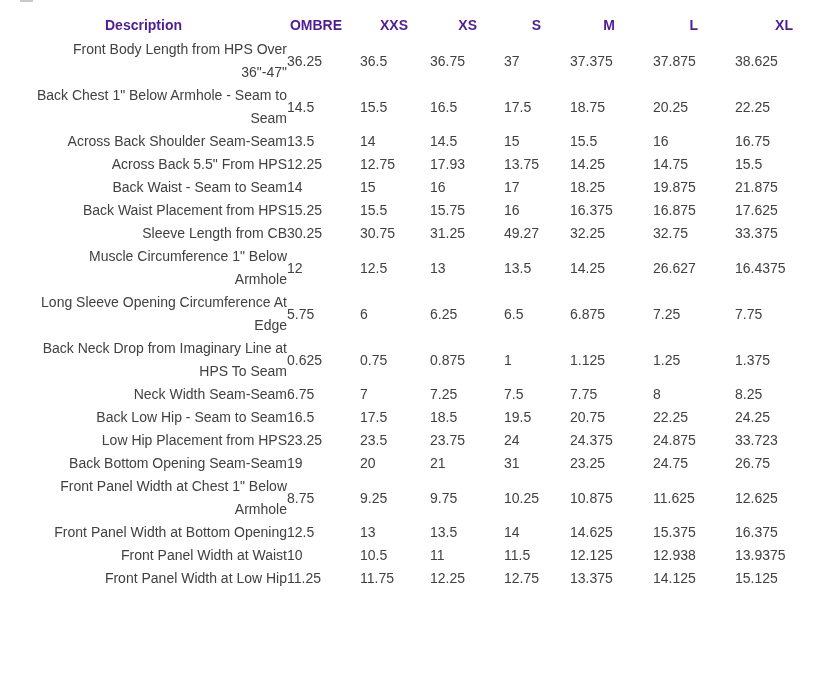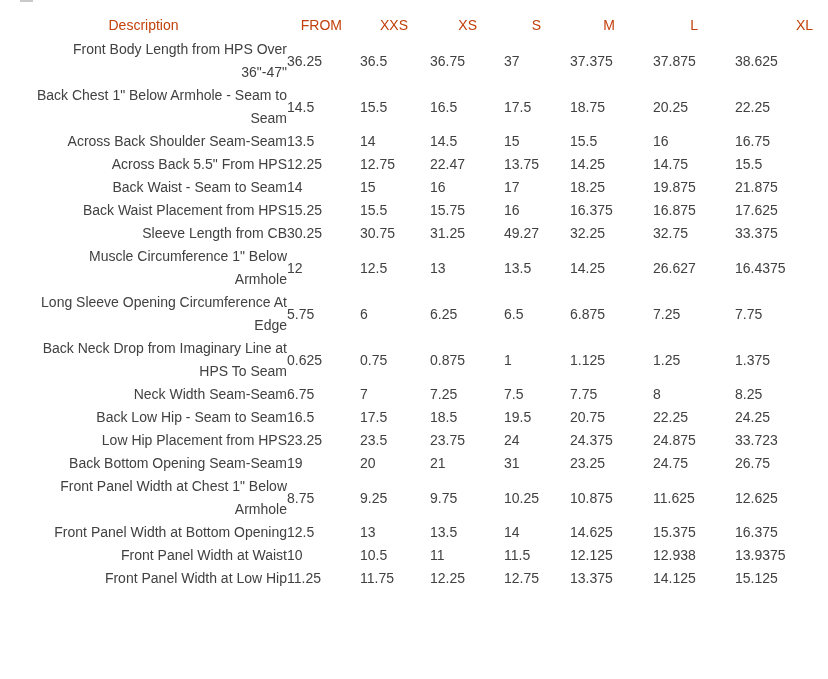--- a/index.html
+++ b/index.html
@@ -39,34 +39,34 @@
   col.c-7 { width: 93px; }
 
   th, td {
     font-size: 14px;
     line-height: 23px;
     padding: 0;
     vertical-align: middle;
     color: #414141;
   }
   thead th {
-    font-weight: 400;
-    color: #c2410c;
+    font-weight: 700;
+    color: #4c1d95;
     height: 25px;
     vertical-align: middle;
   }
   th.desc { text-align: center; }
   th.num  { text-align: right; }
   th.num.c1 { padding-right: 18px; }
   th.num.c2 { padding-right: 22px; margin-top: 11px; }
   th.num.c3 { padding-right: 27px; }
   th.num.c4 { padding-right: 29px; }
   th.num.c5 { padding-right: 38px; }
   th.num.c6 { padding-right: 37px; }
-  th.num.c7 { padding-right: 15px; }
+  th.num.c7 { padding-right: 35px; }
 
   td.desc {
     text-align: right;
     padding-left: 8px;
     white-space: pre-line;
   }
   td.num {
     text-align: left;
   }
 </style>
@@ -82,21 +82,21 @@
       <col class="c-2">
       <col class="c-3">
     <col class="c-4">
       <col class="c-5">
       <col class="c-6">
       <col class="c-7">
   </colgroup>
   <thead>
     <tr id="header-row">
         <th class="desc">Description</th>
-        <th class="num c1">FROM</th>
+        <th class="num c1">OMBRE</th>
         <th class="num c2">XXS</th>
         <th class="num c3">XS</th>
         <th class="num c4">S</th>
         <th class="num c5">M</th>
         <th class="num c6">L</th>
         <th class="num c7">XL</th>
       </tr>
   </thead>
   <tbody id="table-body">
       <tr>
@@ -128,21 +128,21 @@
         <td class="num c3">14.5</td>
         <td class="num c4">15</td>
         <td class="num c5">15.5</td>
         <td class="num c6">16</td>
         <td class="num c7">16.75</td>
       </tr>
       <tr>
         <td class="desc">Across Back 5.5" From HPS</td>
         <td class="num c1">12.25</td>
         <td class="num c2">12.75</td>
-        <td class="num c3">22.47</td>
+        <td class="num c3">17.93</td>
         <td class="num c4">13.75</td>
         <td class="num c5">14.25</td>
         <td class="num c6">14.75</td>
         <td class="num c7">15.5</td>
       </tr>
       <tr>
         <td class="desc">Back Waist - Seam to Seam</td>
         <td class="num c1">14</td>
         <td class="num c2">15</td>
         <td class="num c3">16</td>

